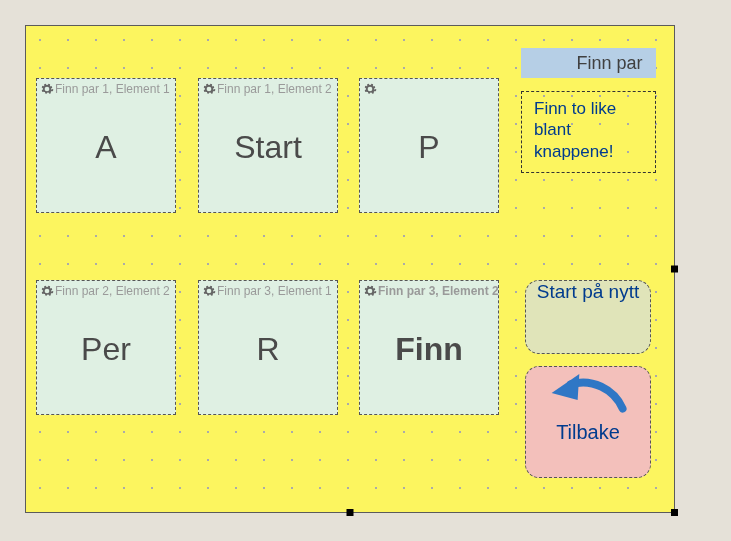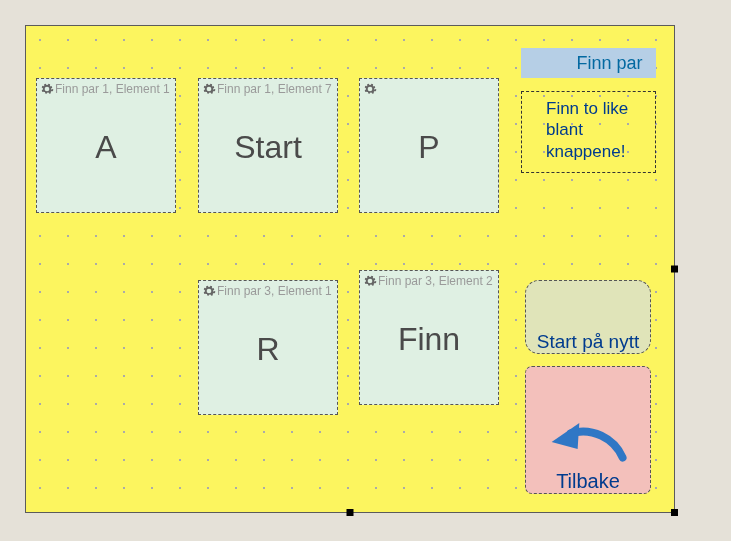--- a/index.html
+++ b/index.html
@@ -83,65 +83,64 @@
     position: absolute;
     left: 495px;
     top: 22px;
     width: 135px;
     height: 30px;
     background: #b6cfe6;
     display: flex;
     align-items: center;
     justify-content: center;
     font-size: 18px;
-    color: #0369a1;
+    color: #404040;
     font-family: "Comic Sans MS", sans-serif;
     padding-left: 42px;
   }
 
   .instruction-box {
     position: absolute;
     left: 495px;
     top: 65px;
     width: 135px;
-    padding: 6px 8px 10px 24px;
+    padding: 6px 8px 10px 12px;
     border: 1px dashed #333;
     font-size: 17px;
     line-height: 1.25;
     color: #003b8e;
     font-family: "Comic Sans MS", sans-serif;
   }
 
   .side-btn {
     position: absolute;
     left: 499px;
     width: 126px;
     border: 1px dashed #555;
     border-radius: 14px;
     display: flex;
     flex-direction: column;
     align-items: center;
-    justify-content: flex-end;
+    justify-content: flex-start;
     font-family: "Comic Sans MS", sans-serif;
     color: #003b8e;
   }
   .btn-restart {
     top: 254px;
     height: 74px;
     background: #e0e4b9;
     font-size: 19px;
     line-height: 1.15;
     text-align: center;
   }
   .btn-back {
     top: 340px;
-    height: 128px;
+    height: 112px;
     background: #f3c0bb;
     font-size: 20px;
-    border-radius: 7px;
   }
   .btn-back .arrow-wrap {
     width: 88px;
     height: 52px;
     margin-bottom: 2px;
     color: #2f77c5;
   }
 
   svg { display: block; }
 </style>
@@ -159,45 +158,54 @@
     <span class="design-label">Finn par 1, Element 1</span>
     <span class="card-text">A</span>
   </div>
 
   <div class="card" style="left:172px; top:52px;">
     <span class="gear">
       <svg viewBox="0 0 24 24" width="14" height="14" fill="currentColor">
           <path d="M12 8a4 4 0 100 8 4 4 0 000-8zm9 4l2 1-1 3-2-.5a8 8 0 01-1.7 1.7l.5 2-3 1-1-2a8 8 0 01-2.4 0l-1 2-3-1 .5-2A8 8 0 016 16.5l-2 .5-1-3 2-1a8 8 0 010-2.4l-2-1 1-3 2 .5A8 8 0 017.5 6l-.5-2 3-1 1 2a8 8 0 012.4 0l1-2 3 1-.5 2A8 8 0 0118 7.5l2-.5 1 3-2 1a8 8 0 010 2.4z"></path>
         </svg>
     </span>
-    <span class="design-label">Finn par 1, Element 7</span>
+    <span class="design-label">Finn par 1, Element 2</span>
     <span class="card-text">Start</span>
   </div>
 
   <div class="card" style="left:333px; top:52px;">
     <span class="gear">
       <svg viewBox="0 0 24 24" width="14" height="14" fill="currentColor">
           <path d="M12 8a4 4 0 100 8 4 4 0 000-8zm9 4l2 1-1 3-2-.5a8 8 0 01-1.7 1.7l.5 2-3 1-1-2a8 8 0 01-2.4 0l-1 2-3-1 .5-2A8 8 0 016 16.5l-2 .5-1-3 2-1a8 8 0 010-2.4l-2-1 1-3 2 .5A8 8 0 017.5 6l-.5-2 3-1 1 2a8 8 0 012.4 0l1-2 3 1-.5 2A8 8 0 0118 7.5l2-.5 1 3-2 1a8 8 0 010 2.4z"></path>
         </svg>
     </span>
     <span class="card-text">P</span>
   </div>
 
+  <div class="card" style="left:10px; top:254px;">
+    <span class="gear">
+      <svg viewBox="0 0 24 24" width="14" height="14" fill="currentColor">
+          <path d="M12 8a4 4 0 100 8 4 4 0 000-8zm9 4l2 1-1 3-2-.5a8 8 0 01-1.7 1.7l.5 2-3 1-1-2a8 8 0 01-2.4 0l-1 2-3-1 .5-2A8 8 0 016 16.5l-2 .5-1-3 2-1a8 8 0 010-2.4l-2-1 1-3 2 .5A8 8 0 017.5 6l-.5-2 3-1 1 2a8 8 0 012.4 0l1-2 3 1-.5 2A8 8 0 0118 7.5l2-.5 1 3-2 1a8 8 0 010 2.4z"></path>
+        </svg>
+    </span>
+    <span class="design-label">Finn par 2, Element 2</span>
+    <span class="card-text">Per</span>
+  </div>
 
   <div class="card" style="left:172px; top:254px;">
     <span class="gear">
       <svg viewBox="0 0 24 24" width="14" height="14" fill="currentColor">
           <path d="M12 8a4 4 0 100 8 4 4 0 000-8zm9 4l2 1-1 3-2-.5a8 8 0 01-1.7 1.7l.5 2-3 1-1-2a8 8 0 01-2.4 0l-1 2-3-1 .5-2A8 8 0 016 16.5l-2 .5-1-3 2-1a8 8 0 010-2.4l-2-1 1-3 2 .5A8 8 0 017.5 6l-.5-2 3-1 1 2a8 8 0 012.4 0l1-2 3 1-.5 2A8 8 0 0118 7.5l2-.5 1 3-2 1a8 8 0 010 2.4z"></path>
         </svg>
     </span>
     <span class="design-label">Finn par 3, Element 1</span>
     <span class="card-text">R</span>
   </div>
 
-  <div class="card" style="left:333px; top:244px;">
+  <div class="card" style="left:333px; top:254px;font-weight:bold;">
     <span class="gear">
       <svg viewBox="0 0 24 24" width="14" height="14" fill="currentColor">
           <path d="M12 8a4 4 0 100 8 4 4 0 000-8zm9 4l2 1-1 3-2-.5a8 8 0 01-1.7 1.7l.5 2-3 1-1-2a8 8 0 01-2.4 0l-1 2-3-1 .5-2A8 8 0 016 16.5l-2 .5-1-3 2-1a8 8 0 010-2.4l-2-1 1-3 2 .5A8 8 0 017.5 6l-.5-2 3-1 1 2a8 8 0 012.4 0l1-2 3 1-.5 2A8 8 0 0118 7.5l2-.5 1 3-2 1a8 8 0 010 2.4z"></path>
         </svg>
     </span>
     <span class="design-label">Finn par 3, Element 2</span>
     <span class="card-text">Finn</span>
   </div>
 
   <div class="title-chip">

